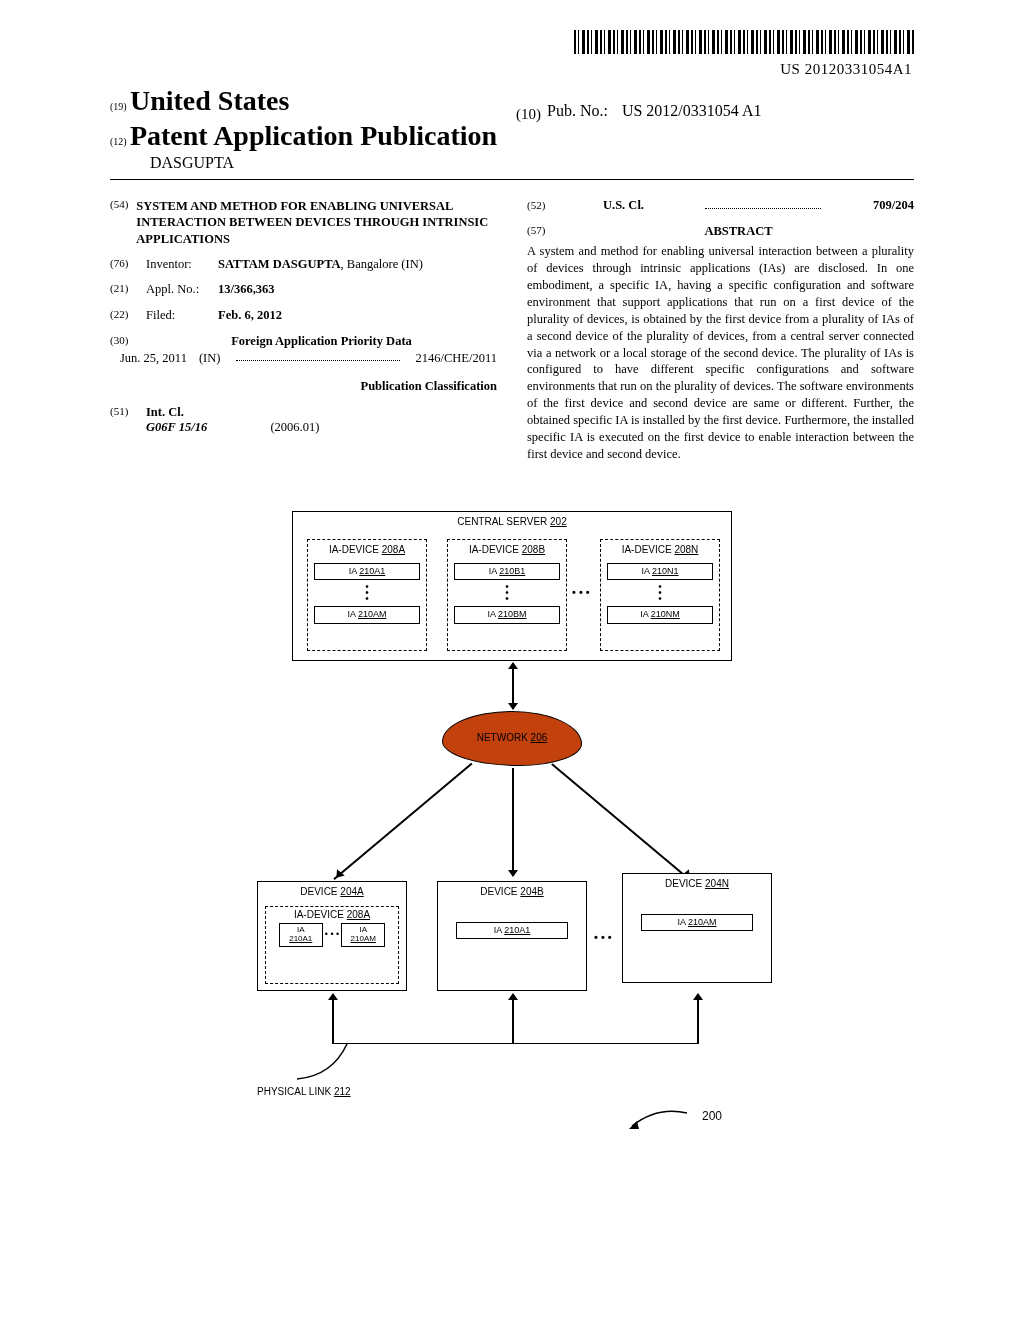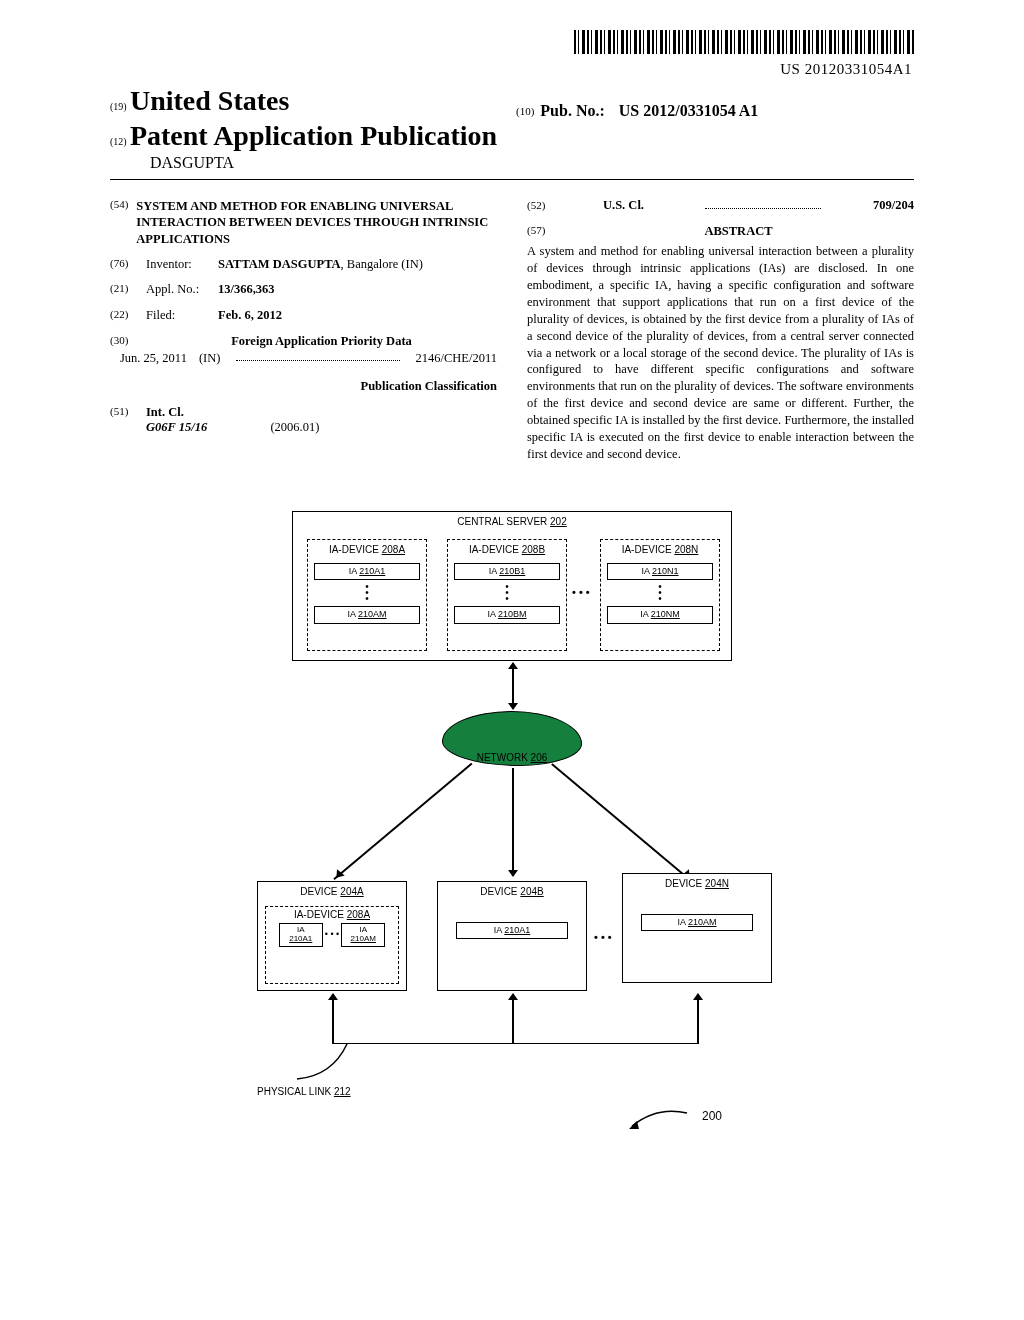--- a/index.html
+++ b/index.html
@@ -22,22 +22,22 @@
     .barcode-num { font-size: 15px; letter-spacing: 0.5px; margin-top: 2px; text-align: right; padding-right: 2px; }
     .header-line { border-bottom: 1.5px solid #000; margin-top: 6px; }
     .title-block { display: flex; gap: 8px; align-items: flex-start; margin-bottom: 2px; }
     .title-left { flex: 1; }
     .title-right { flex: 1; padding-top: 18px; }
     .sup { font-size: 10px; vertical-align: baseline; }
     .country { font-size: 28px; font-weight: bold; display: inline; }
     .doctype { font-size: 28px; font-weight: bold; }
     .author-line { font-size: 16px; font-weight: normal; padding-left: 40px; }
     .pubinfo-row { display: flex; gap: 6px; font-size: 16px; }
-    .pubinfo-label { font-weight: bold; text-align: center; }
-    .pubinfo-value { font-weight: bold; }
+    .pubinfo-label { font-weight: normal; text-align: center; }
+    .pubinfo-value { font-weight: normal; }
     .pubdate-val { font-weight: bold; margin-left: auto; }
     .columns { display: flex; gap: 30px; margin-top: 18px; }
     .col { flex: 1; font-size: 12.5px; }
     .field-row { display: flex; gap: 8px; margin-bottom: 10px; }
     .field-num { width: 28px; font-size: 11px; }
     .field-label { width: 64px; }
     .field-body { flex: 1; }
     .bold { font-weight: bold; }
     .title54 { font-weight: bold; font-size: 12.5px; line-height: 1.3; }
     .center-heading { text-align: right; font-weight: bold; margin: 10px 0; font-size: 12.5px; }
@@ -53,22 +53,22 @@
     .dbox { position: absolute; border: 1.5px solid #000; background: #fff; text-align: center; }
     .dbox-dashed { position: absolute; border: 1.5px dashed #000; background: #fff; text-align: center; }
     .dlabel { font-size: 10px; padding: 4px 2px; }
     .ul { text-decoration: underline; }
     .inner-box { border: 1px solid #000; margin: 3px 6px; padding: 2px; font-size: 9px; }
     .hdots { position: absolute; font-size: 11px; font-weight: bold; }
     .cloud {
       position: absolute;
       border: 1.5px solid #000;
       border-radius: 50% 50% 45% 55% / 55% 60% 40% 45%;
-      display: flex; align-items: flex-end; justify-content: center;
-      background: #15803d;
+      display: flex; align-items: center; justify-content: center;
+      background: #c2410c;
     }
     .conn { position: absolute; background: #000; }
     .arrow-down::after {
       content: ''; position: absolute; bottom: -6px; left: -4px;
       border: 5px solid transparent; border-top: 7px solid #000;
     }
     .arrow-up::before {
       content: ''; position: absolute; top: -6px; left: -4px;
       border: 5px solid transparent; border-bottom: 7px solid #000;
     }
@@ -95,21 +95,21 @@
       <span class="country">United States</span>
     </div>
     <div>
       <span class="sup">(12)</span>
       <span class="doctype">Patent Application Publication</span>
     </div>
     <div class="author-line">DASGUPTA</div>
   </div>
   <div class="title-right">
     <div class="pubinfo-row">
-      <span class="sup" style="font-size:11px;padding-top:4px">(10)</span>
+      <span class="sup" style="font-size:15px;padding-top:4px">(10)</span>
       <span class="pubinfo-label">Pub. No.:</span>
       <span class="pubinfo-value" style="margin-left:8px">US 2012/0331054 A1</span>
     </div>
   </div>
 </div>
 
 <div class="header-line"></div>
 
 <div class="columns">
 

